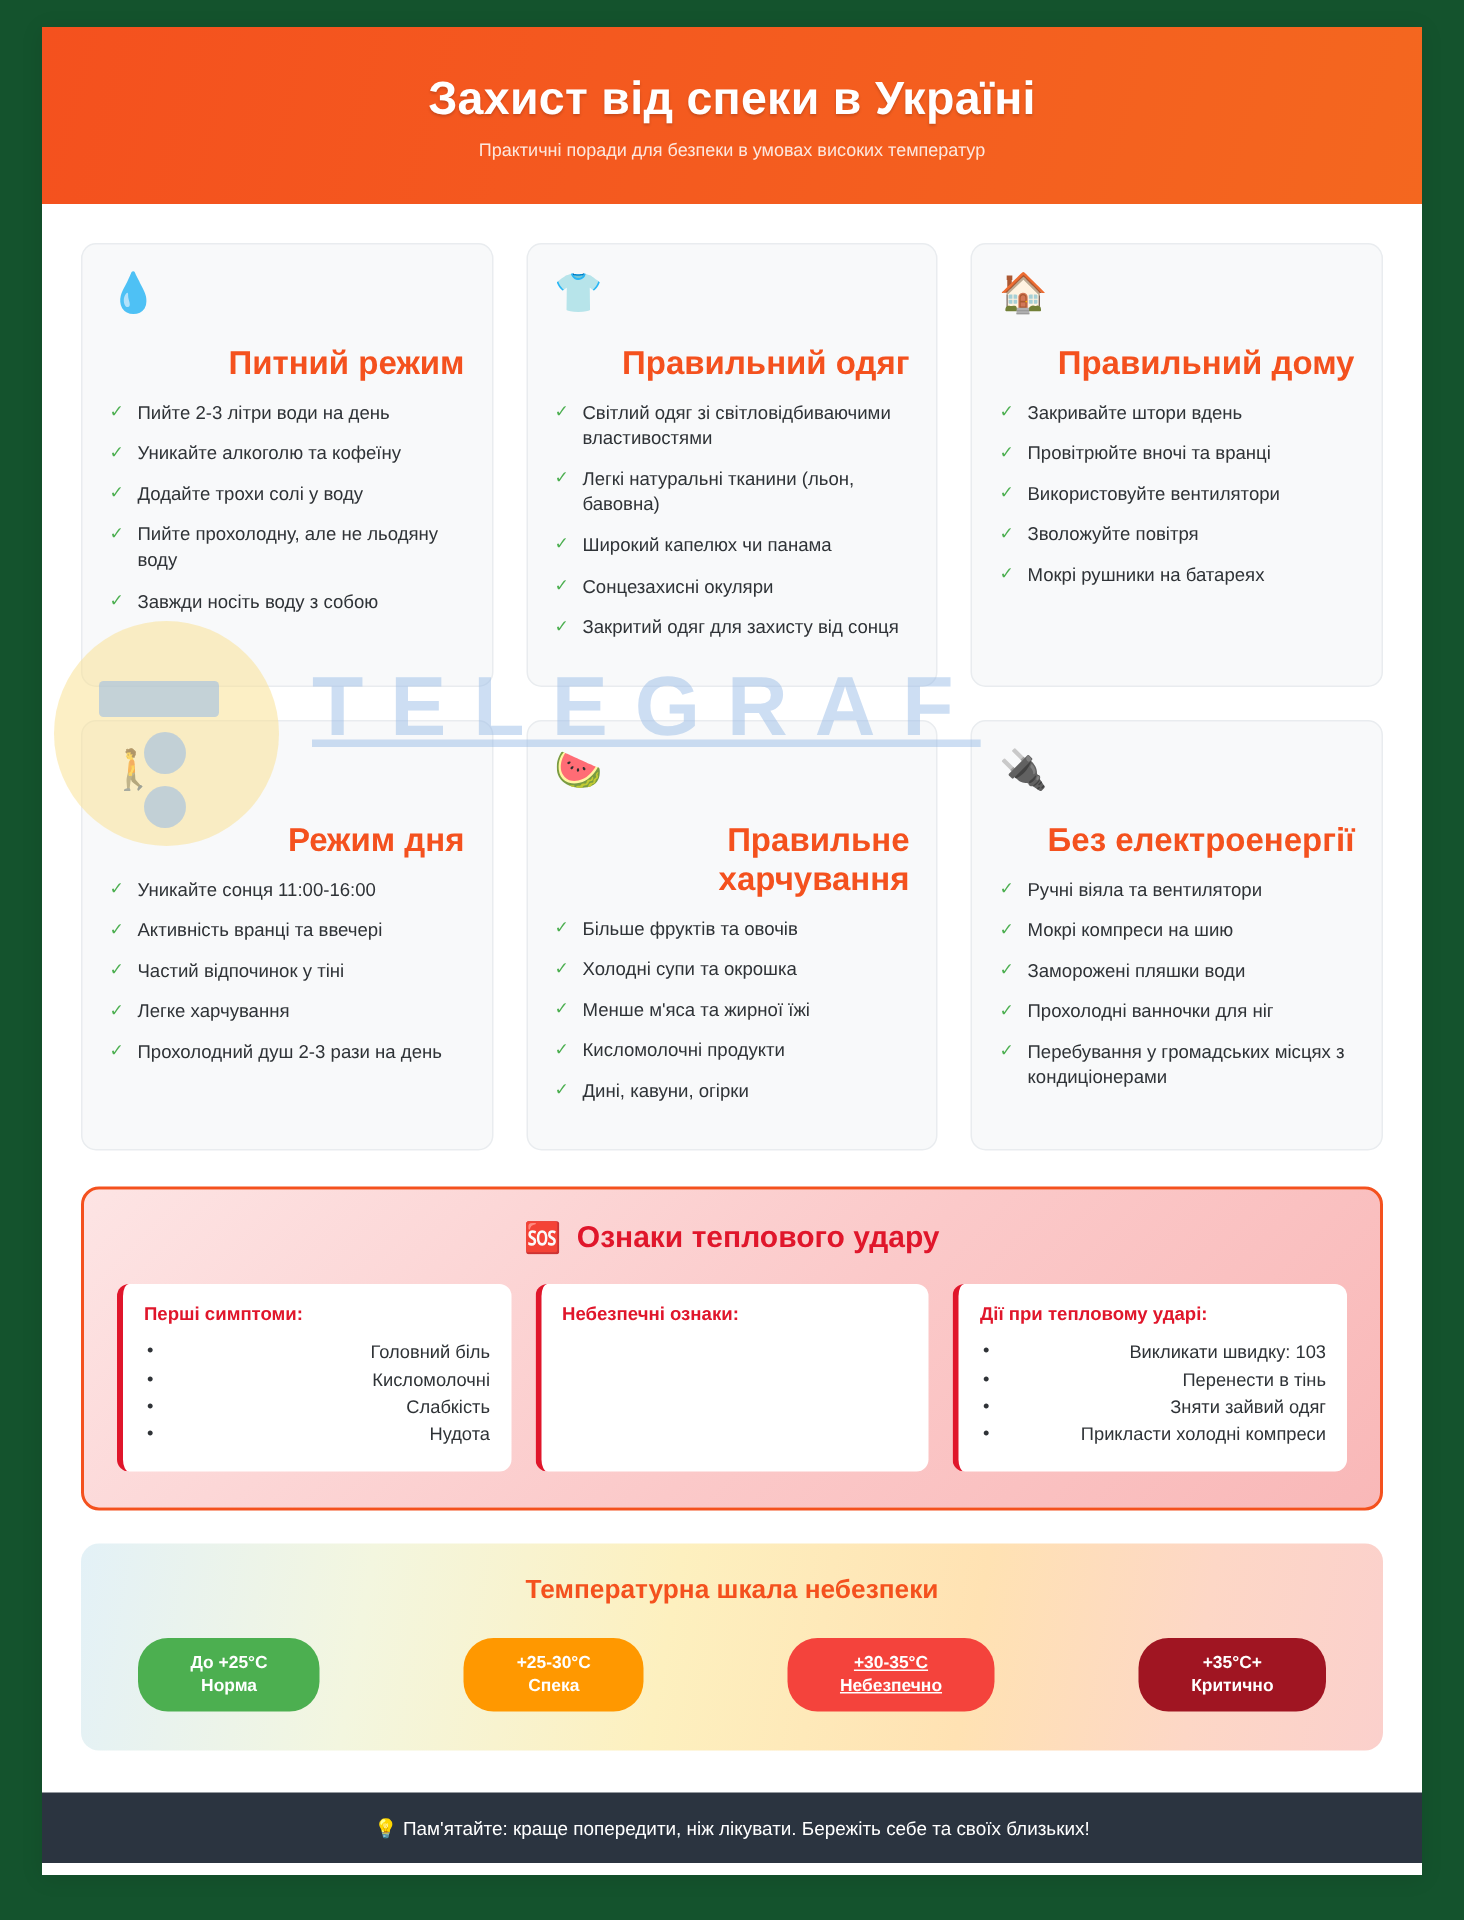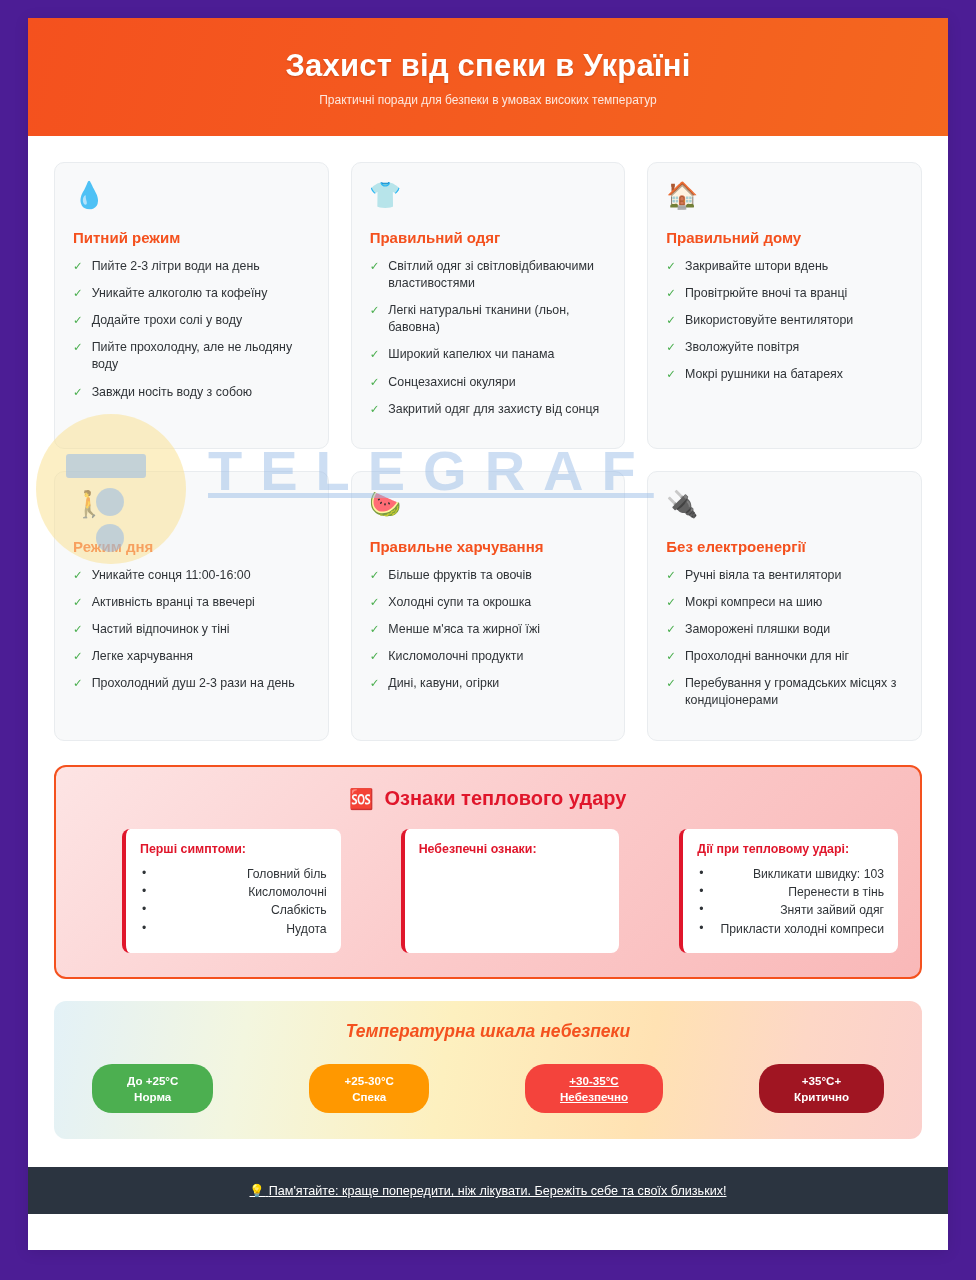--- a/index.html
+++ b/index.html
@@ -9,21 +9,21 @@
     height: 1280px;
     background: #f0f0f0;
     font-family: "Liberation Sans", sans-serif;
     -webkit-font-smoothing: antialiased;
   }
 
   .page {
     position: relative;
     width: 976px;
     height: 1280px;
-    background: #4c1d95;
+    background: #14532d;
     overflow: hidden;
   }
 
   .sheet {
     position: absolute;
     left: 28px;
     top: 18px;
     width: 920px;
     height: 1232px;
     background: #ffffff;
@@ -75,23 +75,24 @@
     z-index: 2;
   }
   .card-icon {
     font-size: 26px;
     line-height: 1.1;
     display: block;
     height: 34px;
   }
   .card-title {
     color: #f4511e;
-    font-size: 15px;
+    font-size: 22px;
     font-weight: bold;
     margin: 14px 0 12px 0;
+    text-align: right;
   }
   .card ul { list-style: none; }
   .card li {
     display: flex;
     gap: 9px;
     font-size: 12.4px;
     line-height: 1.38;
     color: #2f3337;
     margin-bottom: 10px;
   }
@@ -126,21 +127,20 @@
   .warn-grid {
     display: grid;
     grid-template-columns: repeat(3, 1fr);
     gap: 16px;
   }
   .warn-box {
     background: #ffffff;
     border-left: 4px solid #e0162b;
     border-radius: 8px;
     padding: 13px 14px 15px 14px;
-    margin-left: 44px;
   }
   .warn-box h4 {
     color: #e0162b;
     font-size: 12.4px;
     font-weight: bold;
     margin-bottom: 9px;
   }
   .warn-box ul {
     list-style: none;
     padding-left: 2px;
@@ -169,21 +169,20 @@
     padding: 20px 26px 26px 26px;
     position: relative;
     z-index: 2;
   }
   .scale-title {
     text-align: center;
     color: #f4511e;
     font-size: 17.5px;
     font-weight: bold;
     margin-bottom: 22px;
-    font-style: italic;
   }
   .scale-row {
     display: flex;
     justify-content: space-between;
     align-items: center;
     padding: 0 12px;
   }
   .chip {
     border-radius: 20px;
     color: #ffffff;
@@ -198,21 +197,20 @@
   
   .footer {
     margin-top: 28px;
     background: #2b3440;
     color: #ffffff;
     text-align: center;
     font-size: 12.6px;
     padding: 16px 10px;
     position: relative;
     z-index: 2;
-    text-decoration: underline;
   }
 
   
   .watermark {
     position: absolute;
     left: 0;
     top: 432px;
     width: 976px;
     height: 110px;
     z-index: 5;

